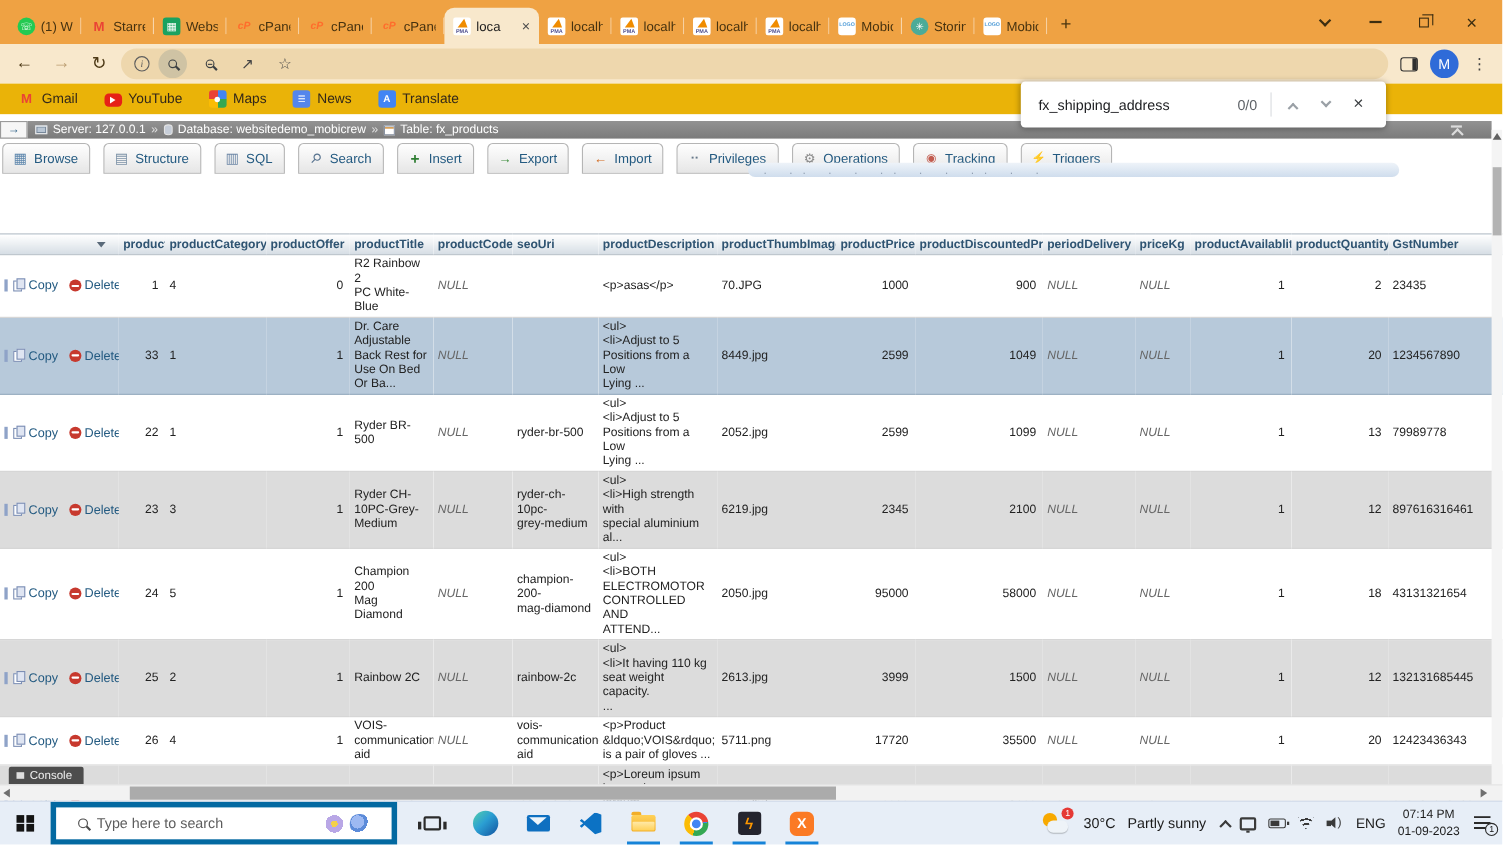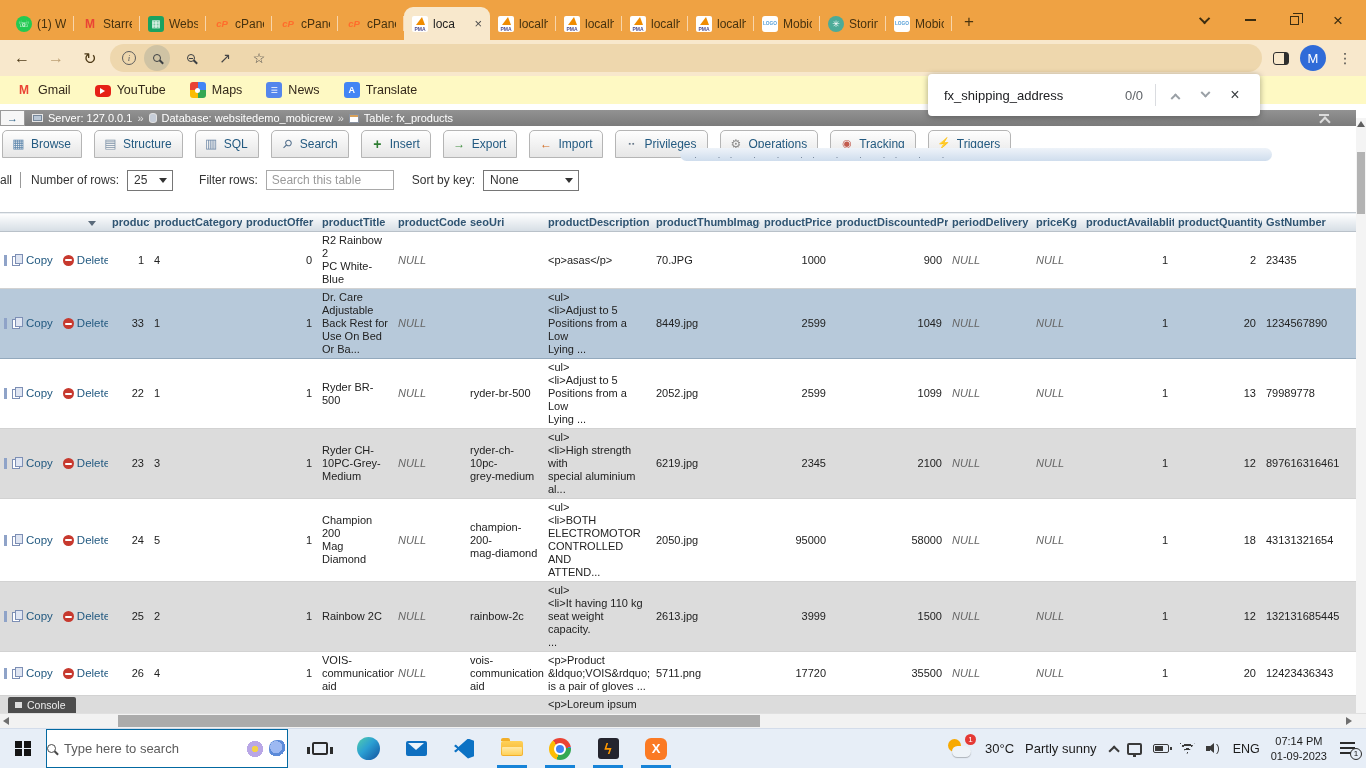--- a/index.html
+++ b/index.html
@@ -58,21 +58,21 @@
   .find-chip { width:26px; height:26px; border-radius:50%; background:#cfc3a4; display:flex; align-items:center; justify-content:center; flex:none; }
   .lens { width:8px; height:8px; border:1.8px solid #3c4043; border-radius:50%; position:relative; flex:none; }
   .lens::after { content:""; position:absolute; width:5px; height:1.8px; background:#3c4043; transform:rotate(45deg); right:-4px; bottom:-2px; }
   .lens-minus::before { content:""; position:absolute; left:1px; top:2.6px; width:4px; height:1.4px; background:#3c4043; }
   .obtn { width:26px; height:26px; display:flex; align-items:center; justify-content:center; color:#454545; font-size:14px; flex:none; }
   .panel-ic { width:16px; height:13px; border:1.7px solid #2f2f2f; border-radius:3px; position:relative; }
   .panel-ic::after { content:""; position:absolute; right:0; top:0; bottom:0; width:4px; background:#2f2f2f; }
   .avatar { width:26px; height:26px; border-radius:50%; background:#2f6bd8; color:#fff; font-size:13px; display:flex; align-items:center; justify-content:center; flex:none; }
 
   
-  .bookmarks { position:absolute; top:76px; left:0; right:0; height:28px; background:#fef9c3; display:flex; align-items:center; gap:24px; padding:0 16px; }
+  .bookmarks { position:absolute; top:76px; left:0; right:0; height:28px; background:#eab308; display:flex; align-items:center; gap:24px; padding:0 16px; }
   .bm { display:flex; align-items:center; gap:6px; font-size:12.5px; color:#33281a; }
 
   
   .findbar { position:absolute; left:928px; top:74px; width:332px; height:42px; background:#fff; border-radius:4px; box-shadow:0 1px 6px rgba(0,0,0,.35); display:flex; align-items:center; padding:0 10px 0 16px; z-index:50; }
   .find-query { font-size:13px; color:#202124; flex:1; }
   .find-count { font-size:13px; color:#5f6368; margin-right:12px; }
   .find-div { width:1px; height:22px; background:#dadce0; margin-right:4px; }
   .find-btn { width:30px; height:30px; display:flex; align-items:center; justify-content:center; color:#8b9095; }
   .fchev-up { width:7px; height:7px; border-left:2px solid #9aa0a6; border-top:2px solid #9aa0a6; transform:rotate(45deg) translate(2px,2px); }
   .fchev-dn { width:7px; height:7px; border-left:2px solid #9aa0a6; border-bottom:2px solid #9aa0a6; transform:rotate(-45deg) translate(2px,-2px); }
@@ -147,21 +147,21 @@
   .hs-thumb { position:absolute; left:118px; width:642px; top:1px; bottom:1px; background:#ababab; }
   .vscroll { position:absolute; right:0; top:14px; bottom:15px; width:10px; background:#f4f4f4; }
   .vs-up { position:absolute; top:3px; left:1px; width:0; height:0; border-left:4px solid transparent; border-right:4px solid transparent; border-bottom:6px solid #5f5f5f; }
   .vs-thumb { position:absolute; top:34px; left:1px; width:8px; height:62px; background:#b3b3b3; }
 
   
   .taskbar { position:absolute; top:728px; left:0; right:0; height:40px; background:#e7eef7; border-top:1px solid #d3dcea; display:flex; align-items:stretch; }
   .startbtn { width:46px; display:flex; align-items:center; justify-content:center; }
   .winlogo { display:grid; grid-template-columns:7px 7px; grid-template-rows:7px 7px; gap:1.5px; }
   .winlogo span { background:#141414; }
-  .tsearch { width:242px; background:#fff; border:1px solid #0369a1; display:flex; align-items:center; gap:8px; padding:0 0; position:relative; }
+  .tsearch { width:315px; background:#fff; border:5px solid #0369a1; display:flex; align-items:center; gap:8px; padding:0 20px; position:relative; }
   .tsearch-text { font-size:13px; color:#5c5c5c; flex:1; }
   .slens { width:9px; height:9px; border:1.6px solid #4a4a4a; border-radius:50%; position:relative; flex:none; }
   .slens::after { content:""; position:absolute; width:5px; height:1.6px; background:#4a4a4a; transform:rotate(45deg); right:-4px; bottom:-2px; }
   .flower1 { width:20px; height:20px; border-radius:50%; background:radial-gradient(circle at 50% 50%, #f3d148 0 3px, #b9a7e6 3px 8px, transparent 8px); flex:none; }
   .flower2 { width:18px; height:18px; border-radius:45%; background:radial-gradient(circle at 40% 40%, #9db9f2 0 6px, #5c8bd9 6px 9px, transparent 9px); flex:none; margin-left:-4px; }
   .apps { display:flex; margin-left:8px; }
   .app { width:48px; display:flex; align-items:center; justify-content:center; position:relative; }
   .app.active::after { content:""; position:absolute; left:9px; right:9px; bottom:0; height:3px; background:#1683d8; }
   .ai { display:inline-flex; align-items:center; justify-content:center; position:relative; }
   .ai-taskview { width:16px; height:13px; border:2px solid #2b2b2b; border-radius:2px; }
@@ -398,36 +398,20 @@
           <span>Tracking</span>
         </div>
         <div class="ptab">
           <span class="pi pi-triggers"></span>
           <span>Triggers</span>
         </div>
       </div>
 
     <div class="header-fragment"></div>
 
-    <div class="ctr ctr1">
-      <span>all</span>
-      <span class="vsep"></span>
-      <span class="lab">Number of rows:</span>
-      <span class="fsel fsel-rows">
-          <span>25</span>
-          <span class="caret"></span>
-        </span>
-      <span class="lab">Filter rows:</span>
-      <input class="flt-input" placeholder="Search this table" style="">
-      <span class="lab">Sort by key:</span>
-      <span class="fsel fsel-sort">
-          <span>None</span>
-          <span class="caret"></span>
-        </span>
-    </div>
 
     <div class="flow">
       <table class="grid">
         <colgroup id="cols">
             <col style="width: 108px;">
             <col style="width: 42px;">
             <col style="width: 92px;">
             <col style="width: 76px;">
             <col style="width: 76px;">
             <col style="width: 72px;">

